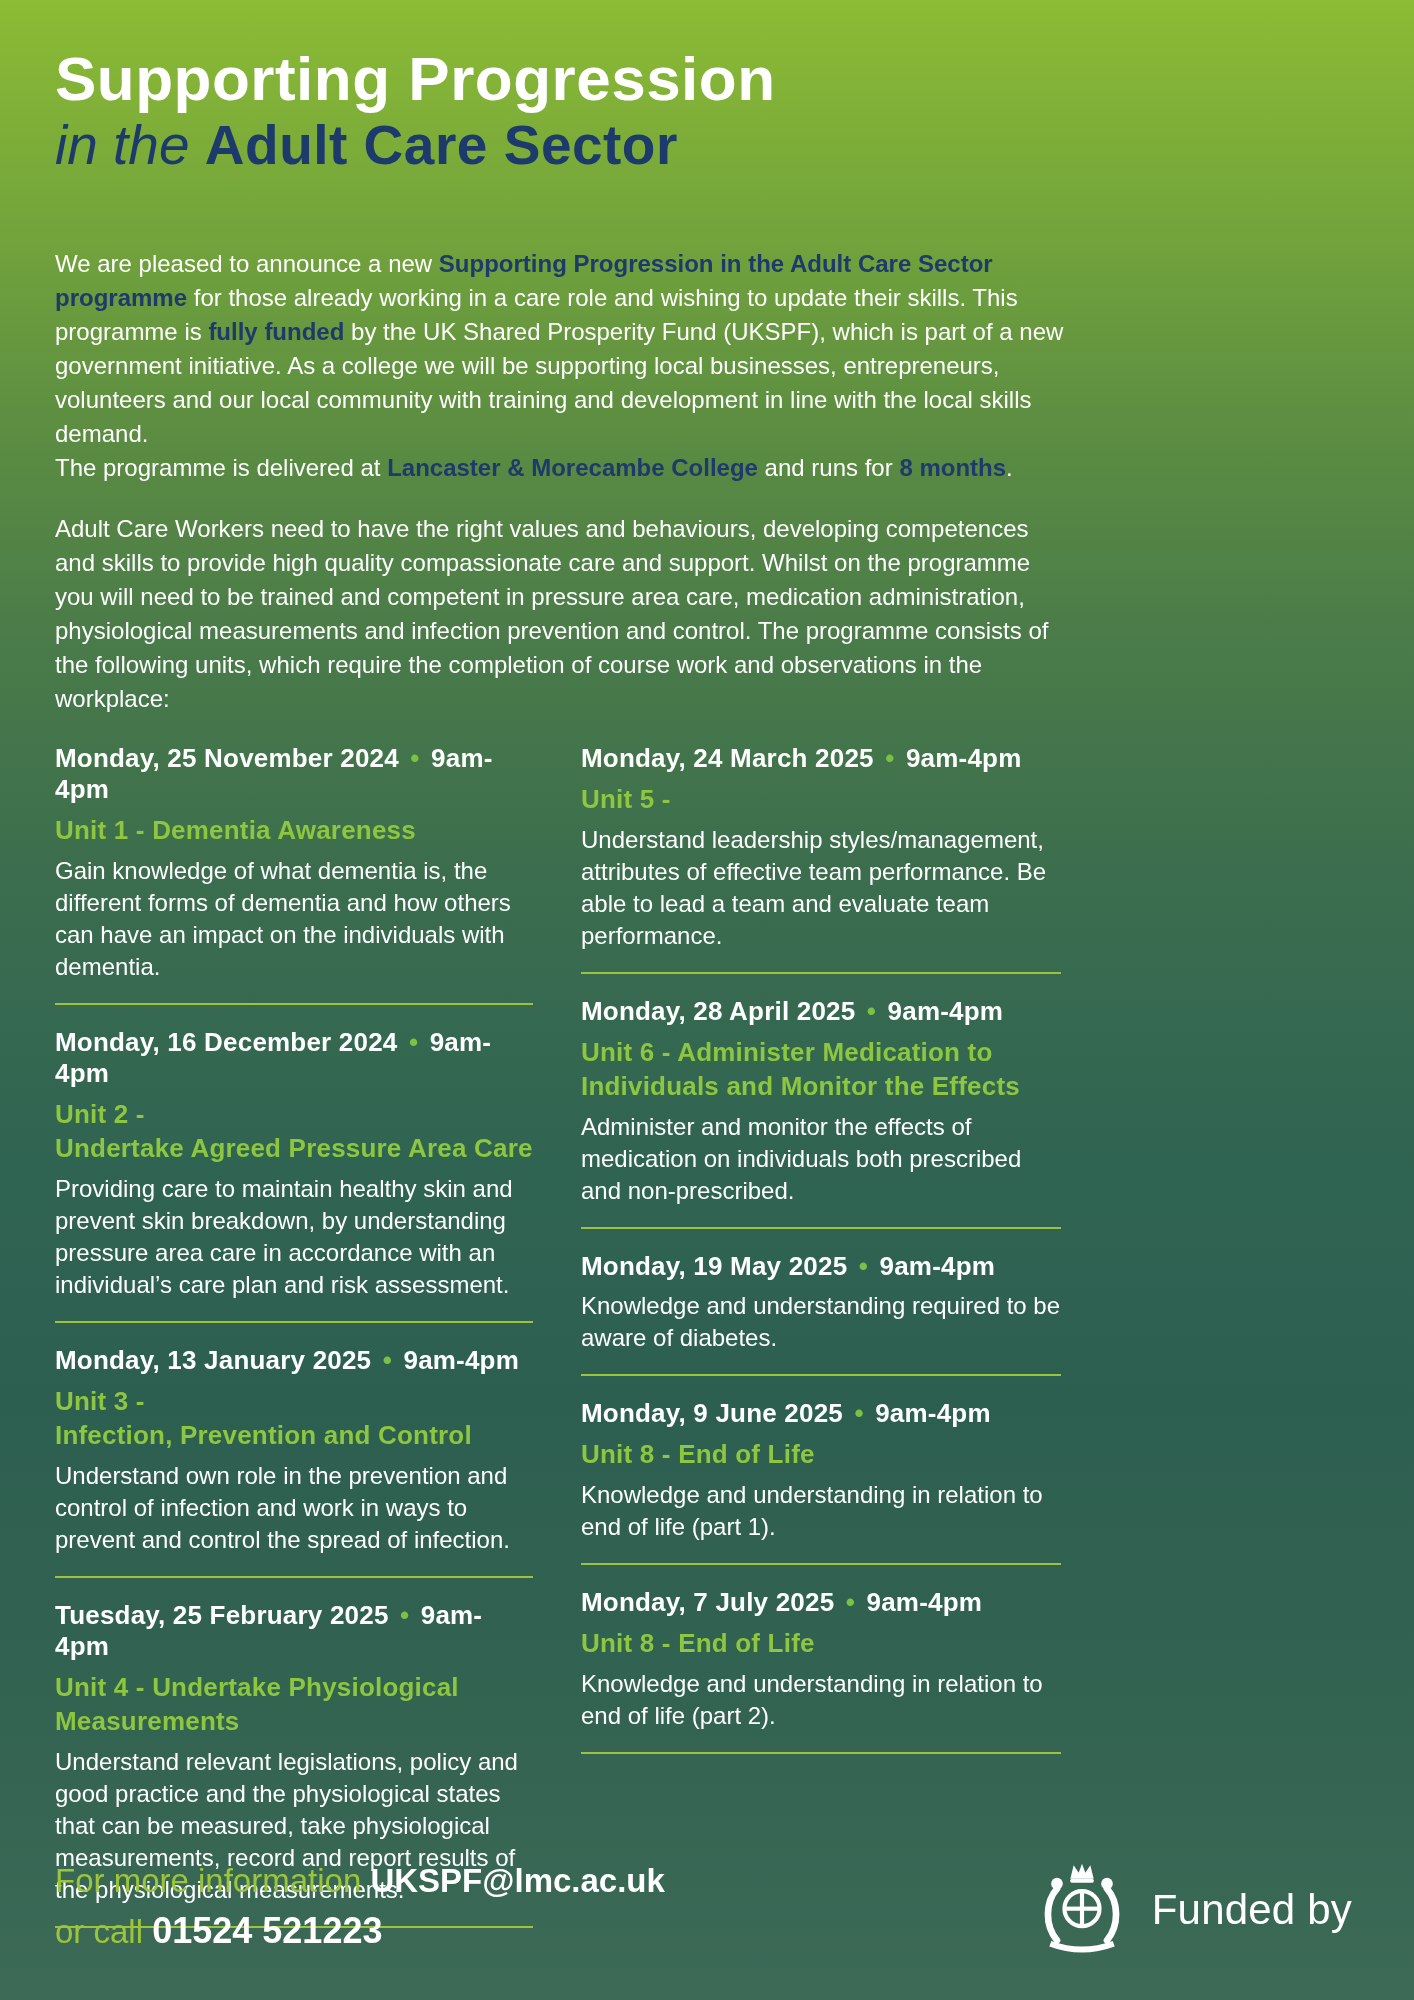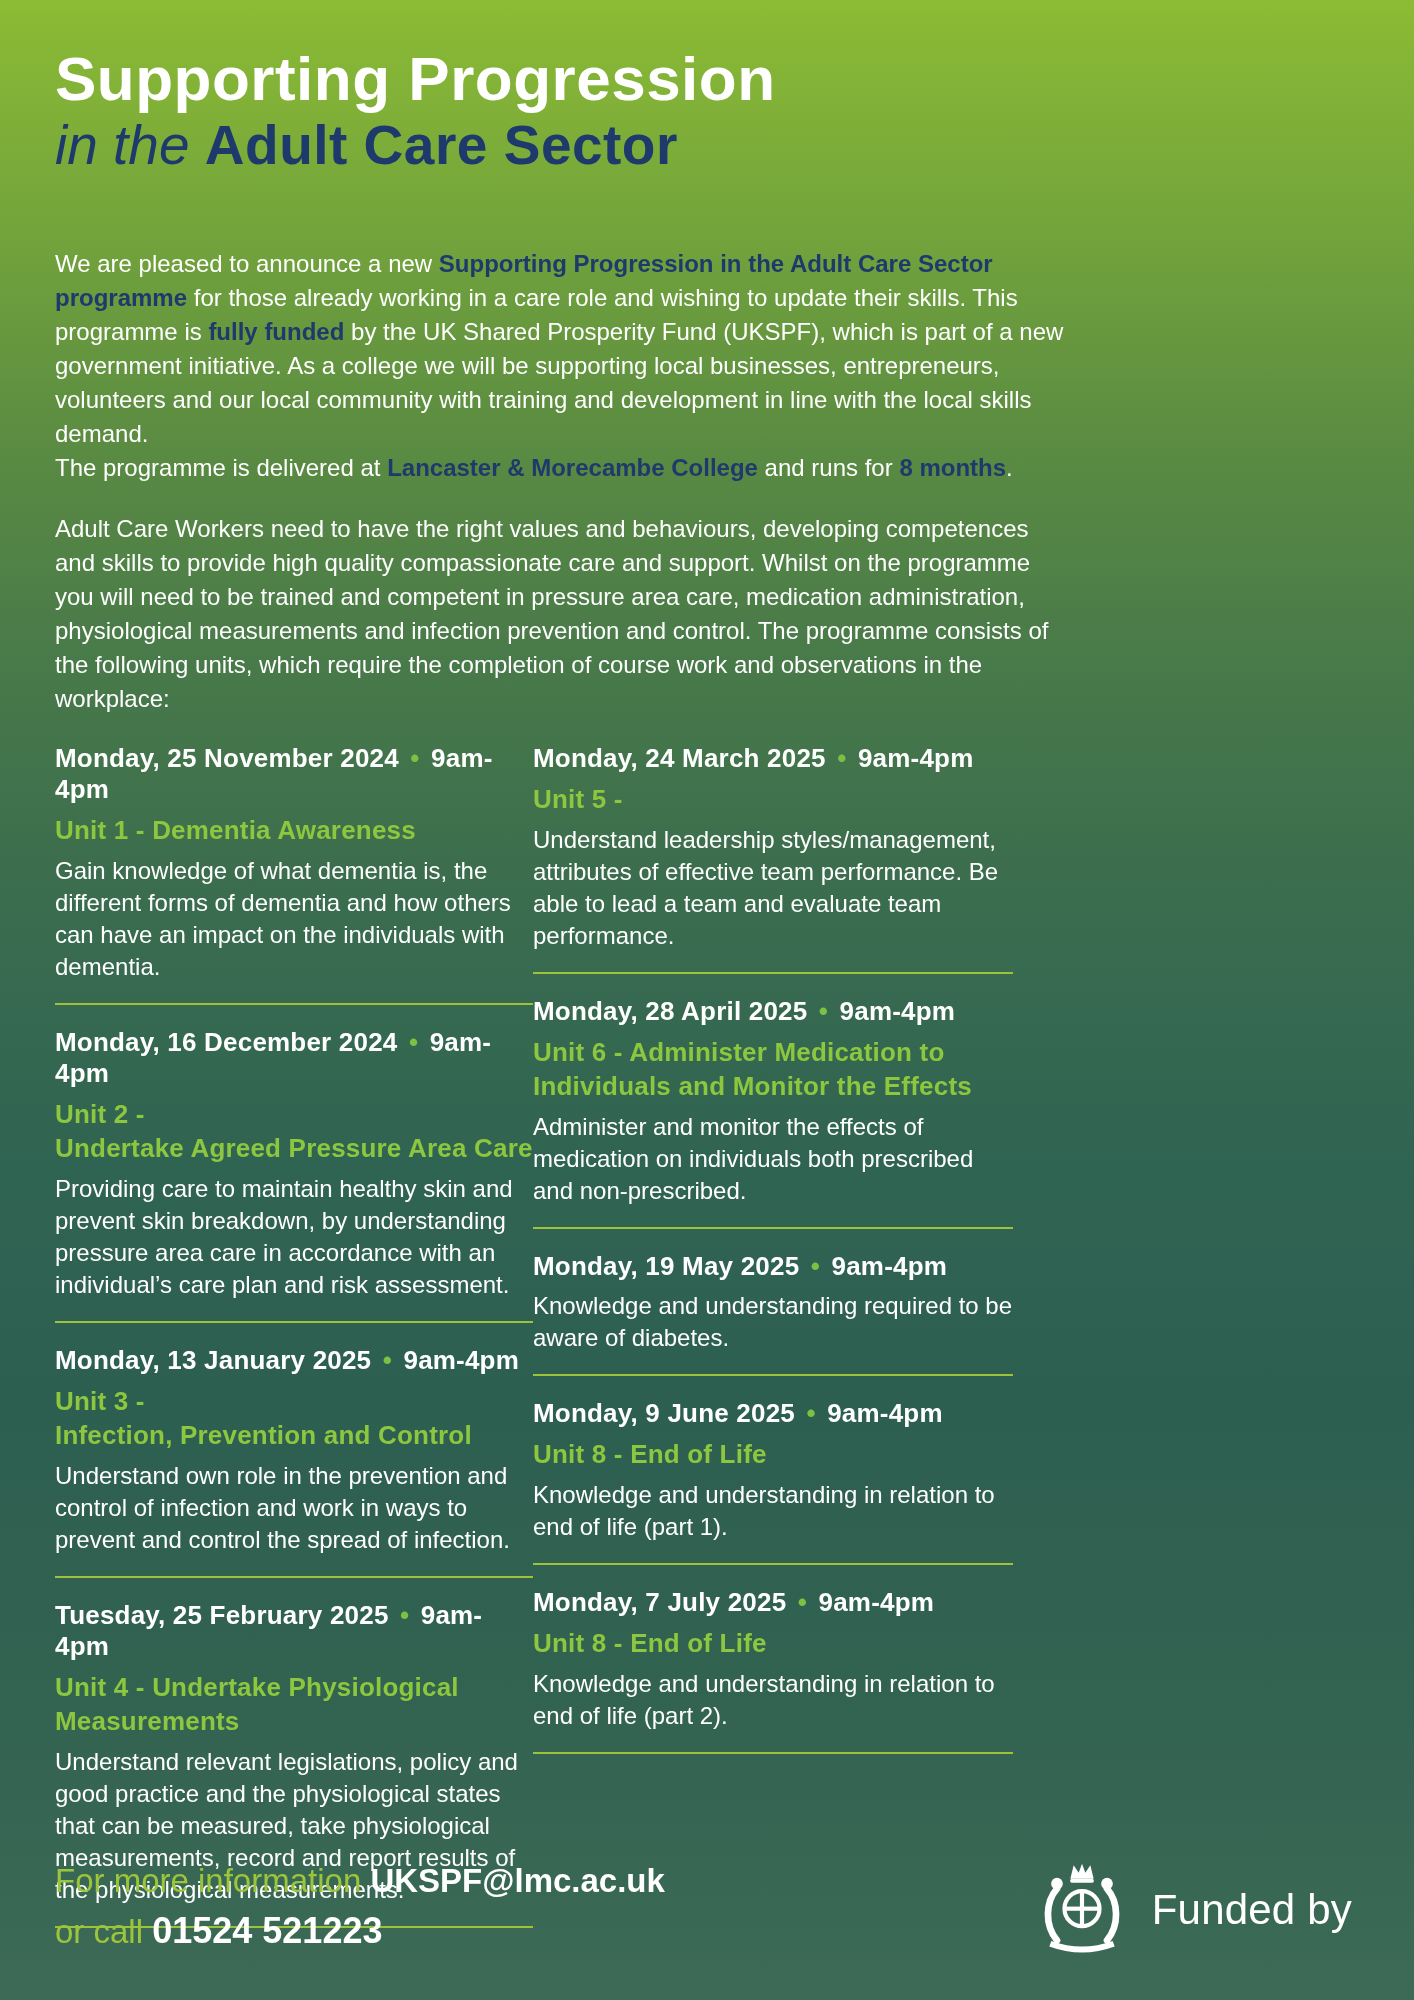--- a/index.html
+++ b/index.html
@@ -29,21 +29,21 @@
   .logo-name { margin-left:24px; font-size:30px; line-height:38px; color:#fff; font-weight:normal; margin-top:8px; }
   .logo-banner { margin-top:10px; background:#ffffff; color:#579a38; font-weight:bold;
                  font-size:16px; letter-spacing:0.8px; padding:5px 11px; }
 
   
   .intro { width:1015px; margin:72px 0 0 55px; }
   .intro p { font-size:24px; line-height:34px; color:#ffffff; margin-bottom:27px; }
   .navy { color:#1e3a6c; font-weight:bold; }
 
   
-  .columns { display:grid; grid-template-columns:478px 480px; 
+  .columns { display:grid; grid-template-columns:478px 480px; column-gap:48px;
              margin:14px 0 0 55px; }
   .unit-block { padding-bottom:20px; border-bottom:2px solid #9dc23c; margin-bottom:22px; }
   .unit-date { font-size:26px; font-weight:bold; color:#ffffff; margin-bottom:8px; letter-spacing:0.2px; }
   .unit-date .bullet { color:#7cc242; padding:0 4px; }
   .unit-title { font-size:26px; font-weight:bold; color:#8dc63f; line-height:34px; margin-bottom:8px; letter-spacing:0.2px; }
   .unit-title .t2 { display:block; }
   .unit-desc { font-size:24px; line-height:32px; color:#ffffff; }
 
   
   .footer { position:absolute; left:55px; right:62px; bottom:42px;

